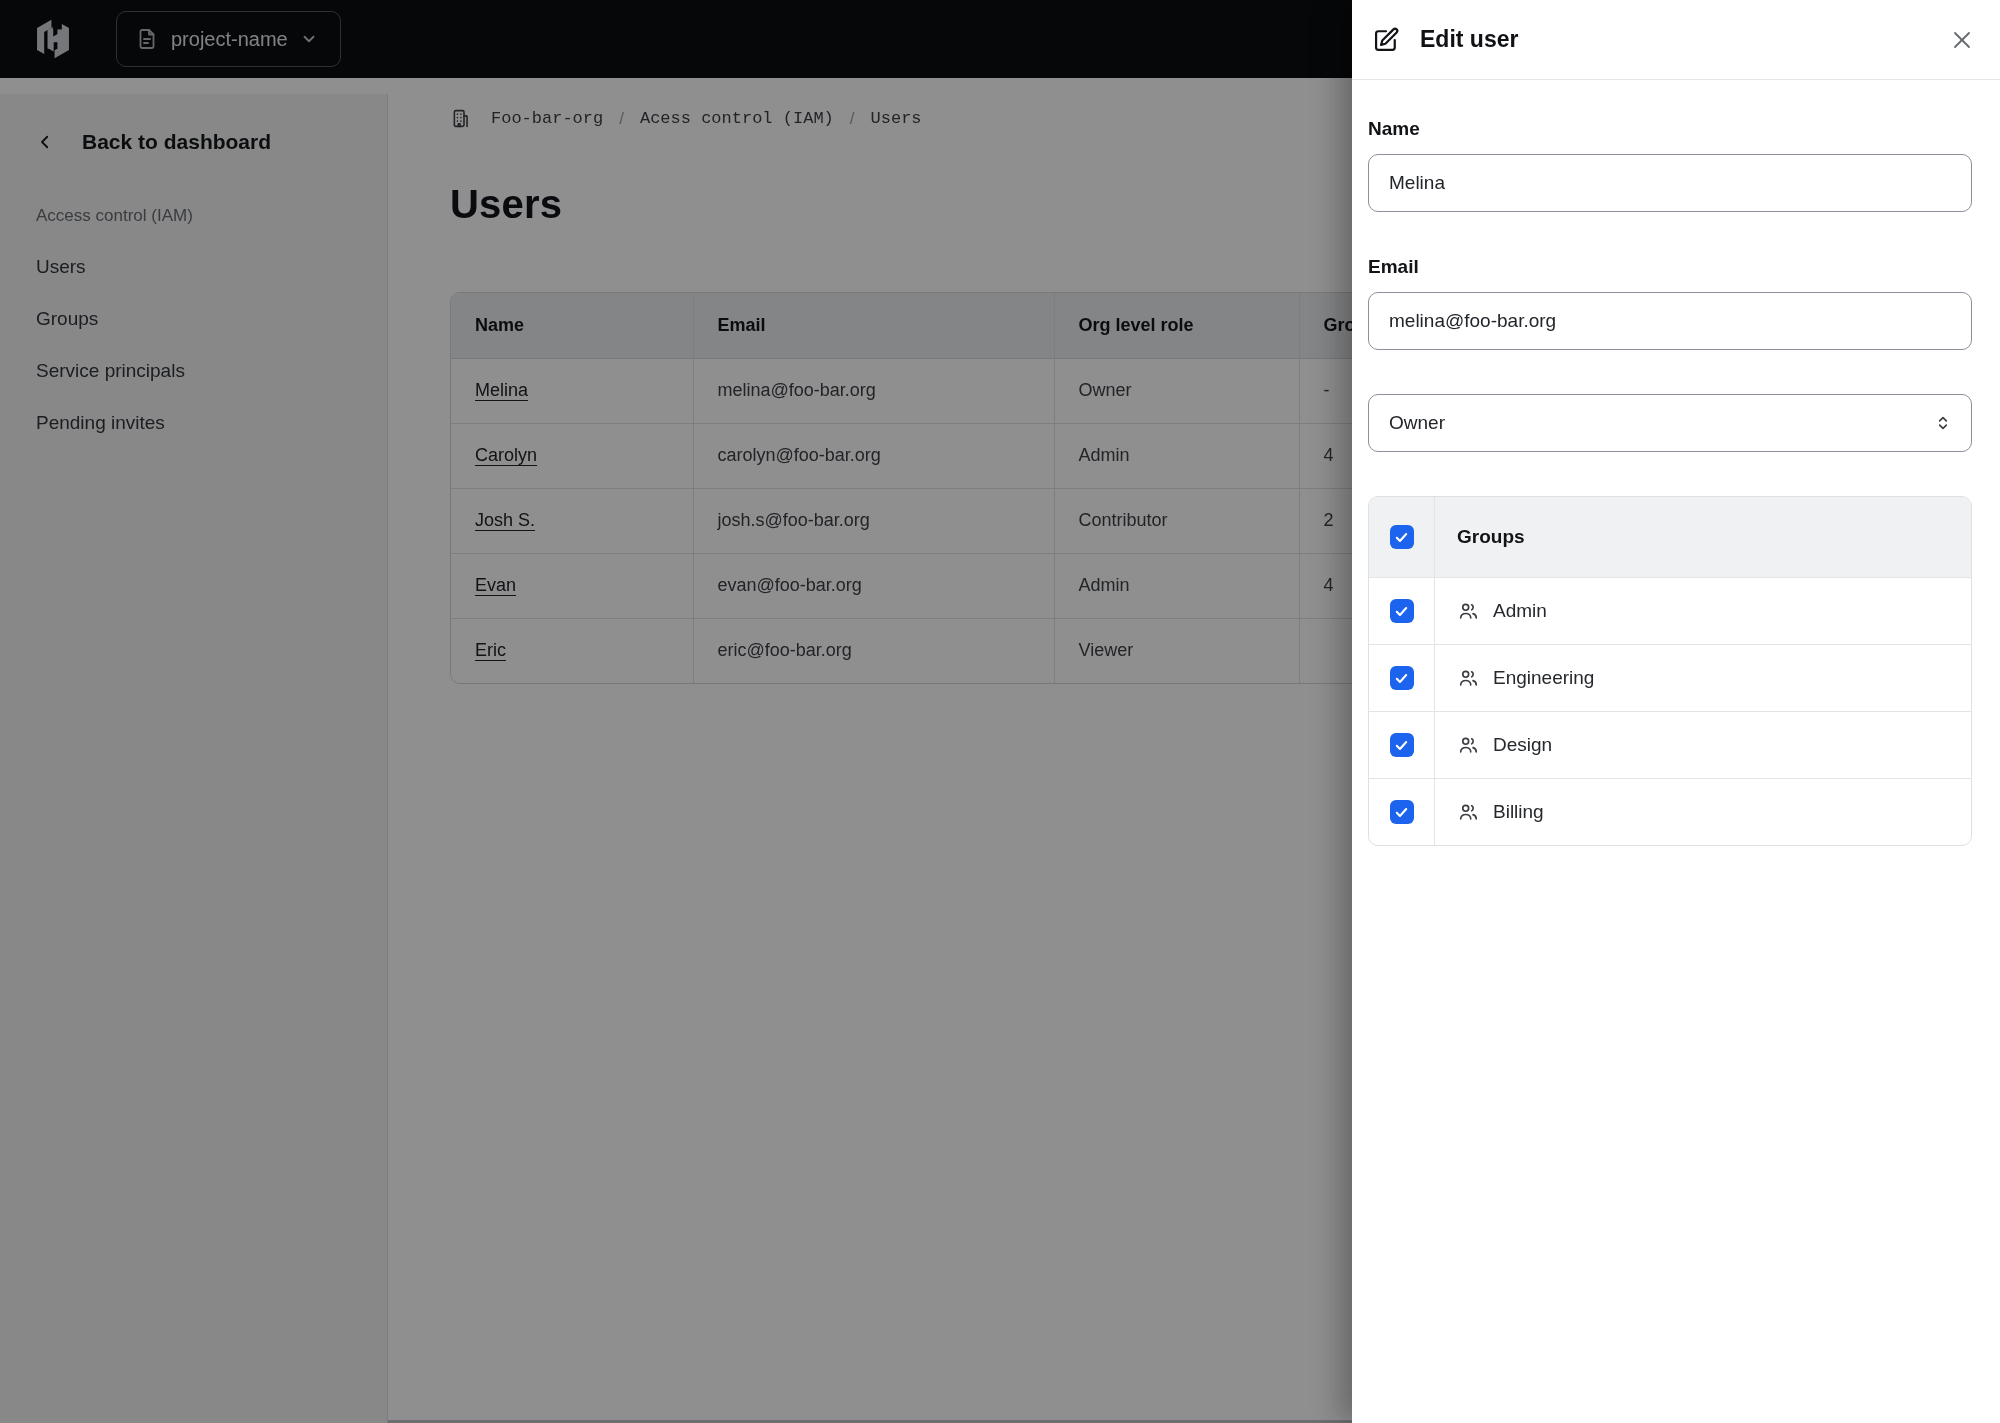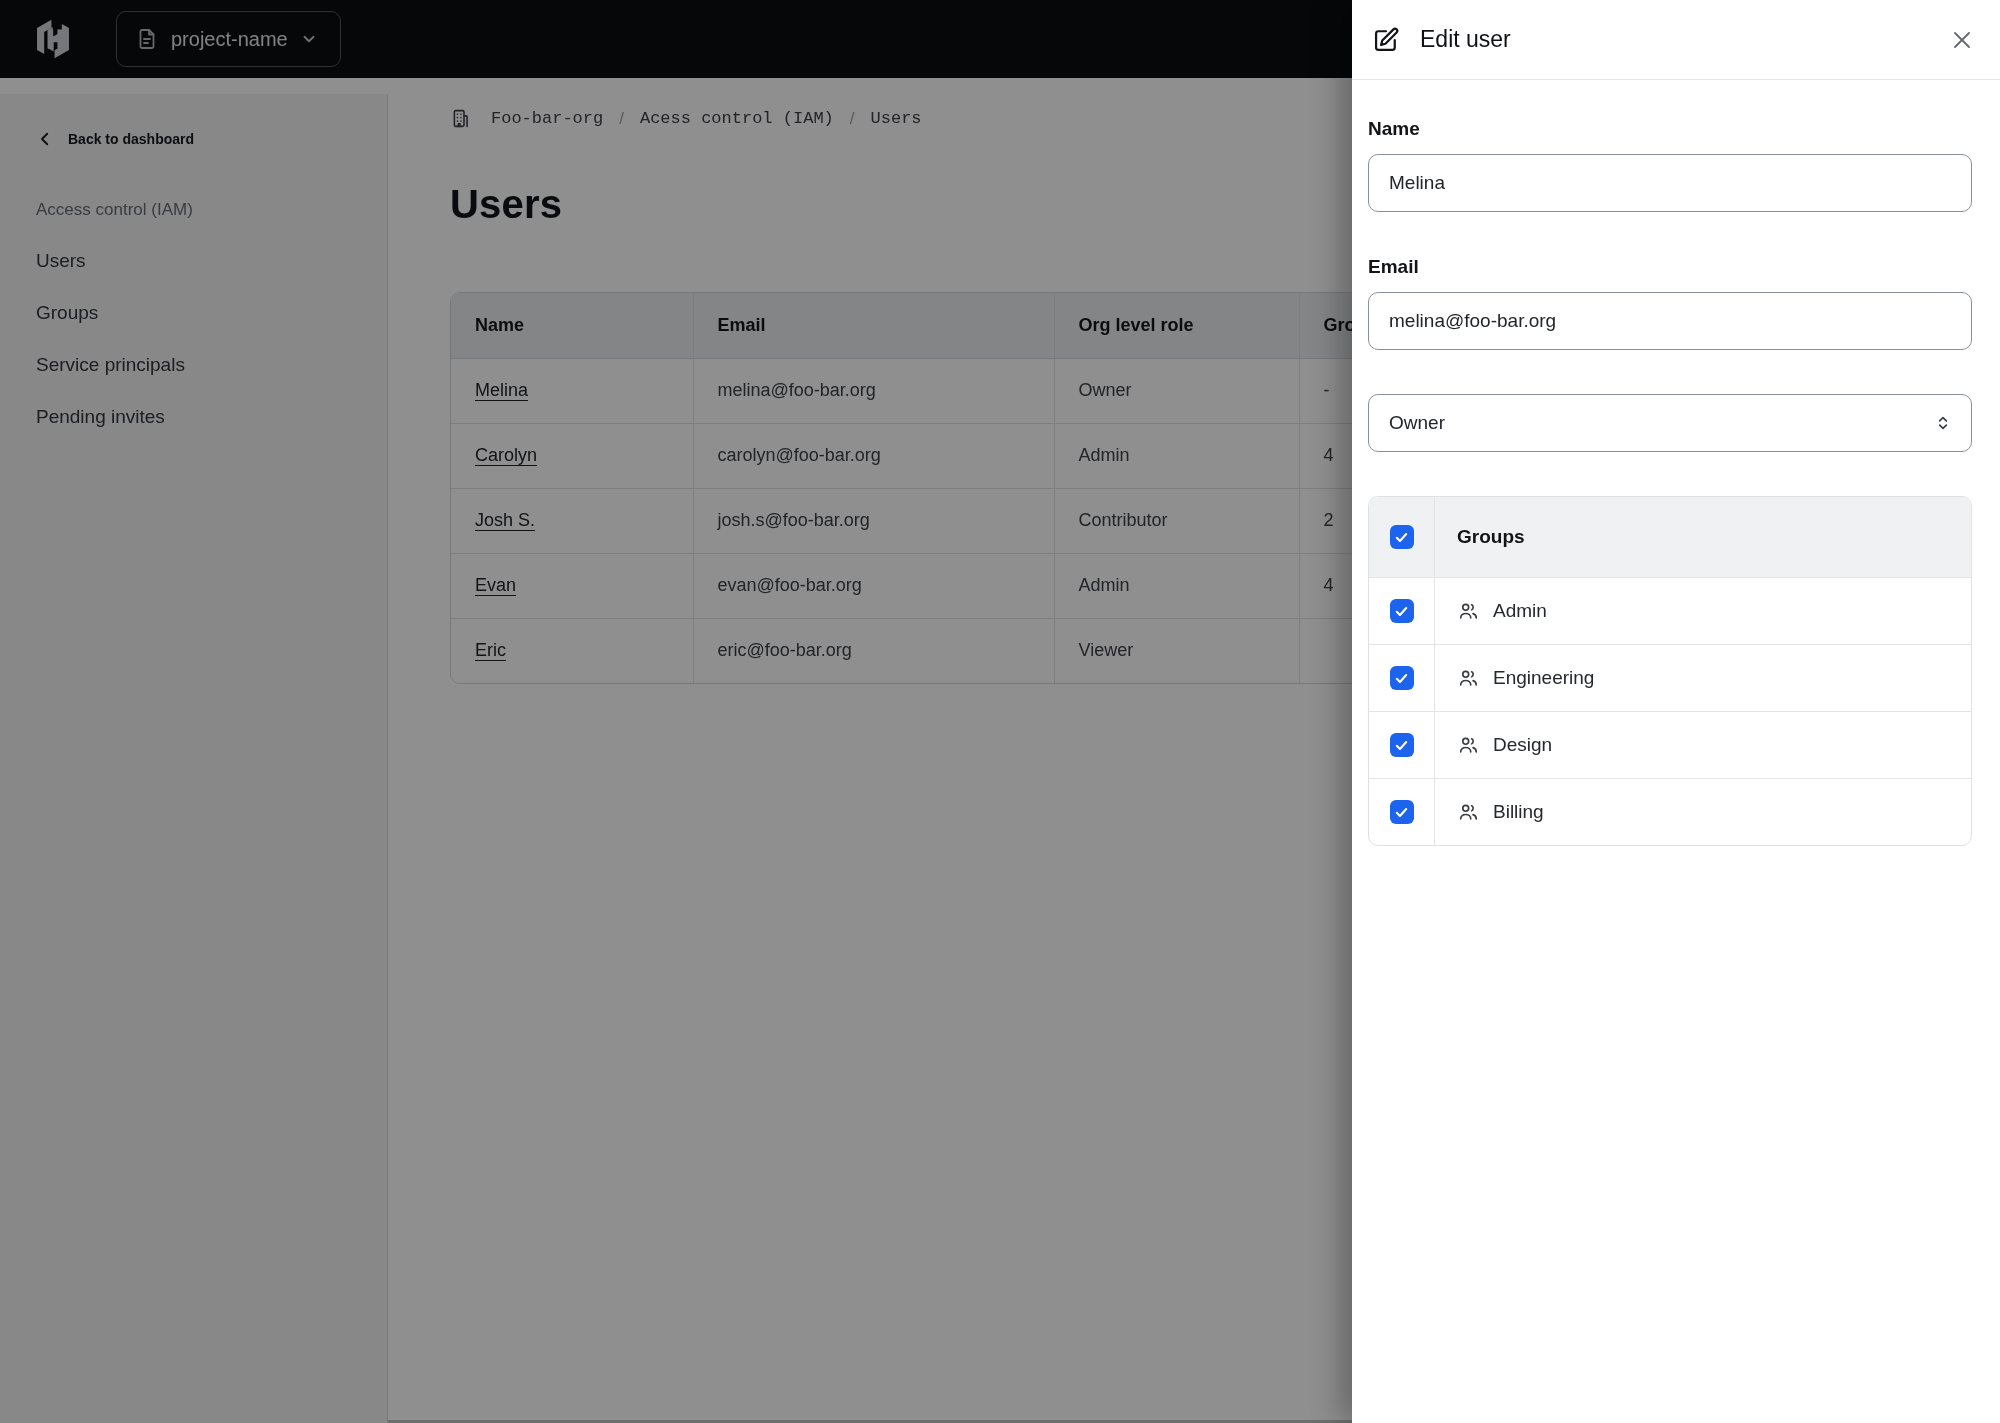--- a/index.html
+++ b/index.html
@@ -22,22 +22,22 @@
     color:#e4e6e9; font-size:20px; background:transparent; cursor:pointer;
   }
   .project-btn svg { display:block; }
 
   
   .sidebar {
     position:absolute; left:0; top:94px; width:388px; height:1329px;
     background:#f2f3f5; border-right:1px solid #d9dbdf; z-index:1;
   }
   .back-link {
-    display:flex; align-items:center; gap:14px;
-    margin:36px 0 0 36px; font-size:14px; font-weight:600; color:#16181c; cursor:pointer;
+    display:flex; align-items:center; gap:28px;
+    margin:36px 0 0 36px; font-size:21px; font-weight:600; color:#16181c; cursor:pointer;
   }
   .side-section-label {
     margin:52px 0 8px 36px; font-size:17px; color:#676b71;
   }
   .side-item {
     margin:30px 0 0 36px; font-size:19px; color:#33363c; cursor:pointer;
   }
 
   
   .main {
@@ -85,21 +85,21 @@
 
   
   .drawer {
     position:absolute; left:1352px; top:0; width:648px; height:1423px;
     background:#ffffff; z-index:10; box-shadow:-12px 0 28px rgba(0,0,0,.28);
   }
   .drawer-header {
     height:80px; border-bottom:1px solid #e4e6e9;
     display:flex; align-items:center; padding:0 26px 0 20px;
   }
-  .drawer-title { font-size:23px; font-weight:400; color:#0f1114; margin-left:20px; }
+  .drawer-title { font-size:23px; font-weight:700; color:#0f1114; margin-left:20px; }
   .drawer-close { margin-left:auto; cursor:pointer; display:flex; }
 
   .drawer-body { padding:38px 28px 0 16px; }
   .field-label { font-size:19px; font-weight:700; color:#121417; margin-bottom:14px; }
   .text-input {
     width:100%; height:58px; border:1px solid #8b919b; border-radius:10px;
     font-size:19px; color:#22252a; padding:0 20px; background:#fff; outline:none;
     font-family:"Liberation Sans","DejaVu Sans",sans-serif;
   }
   .field { margin-bottom:44px; }

